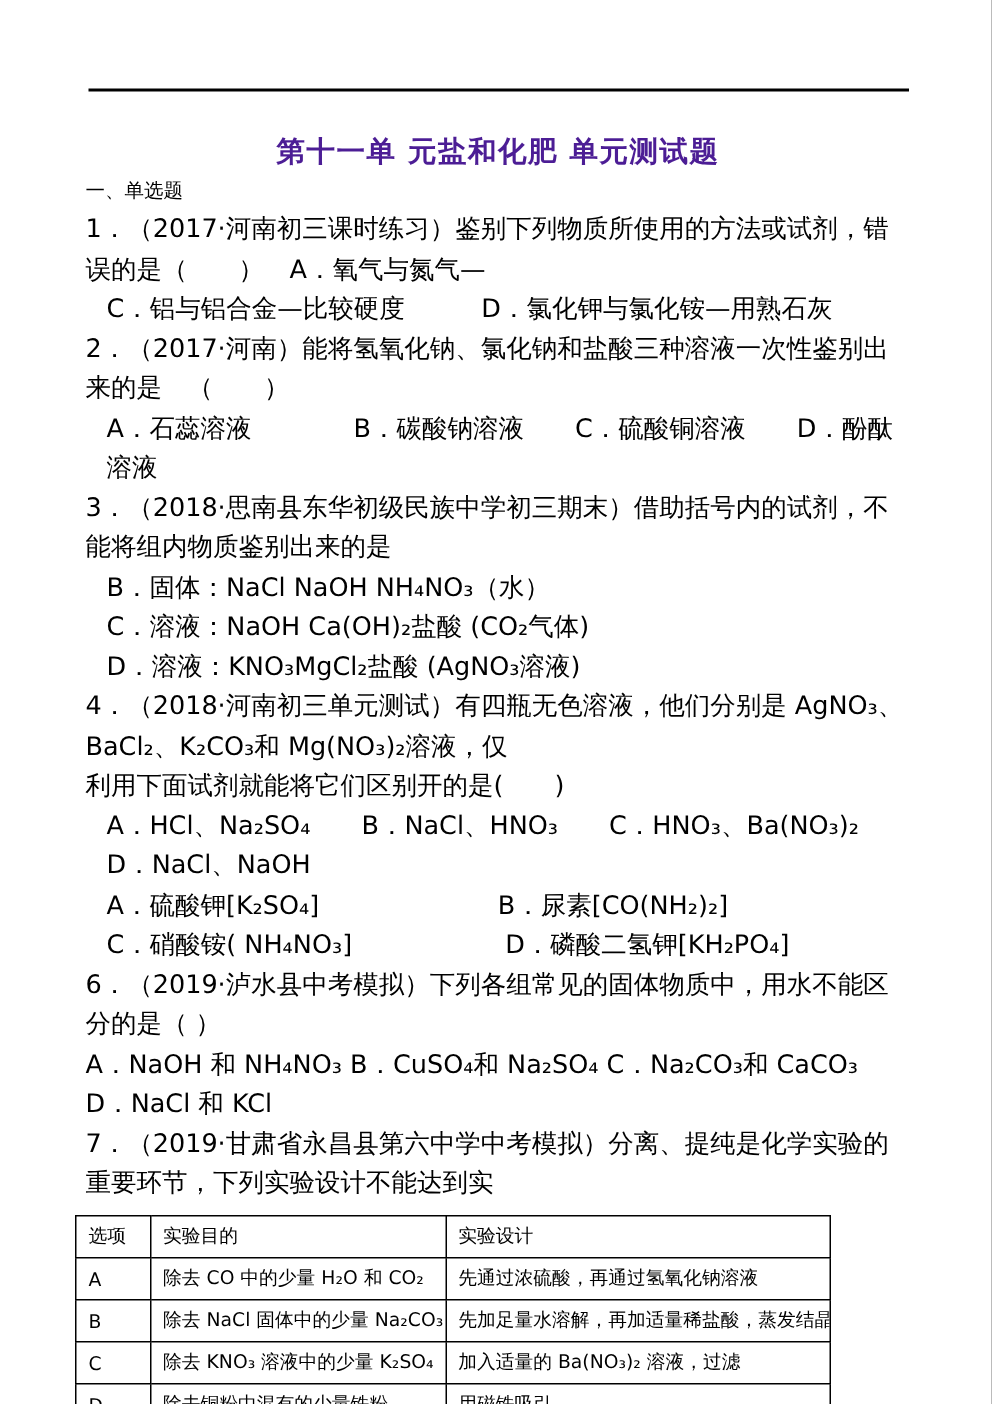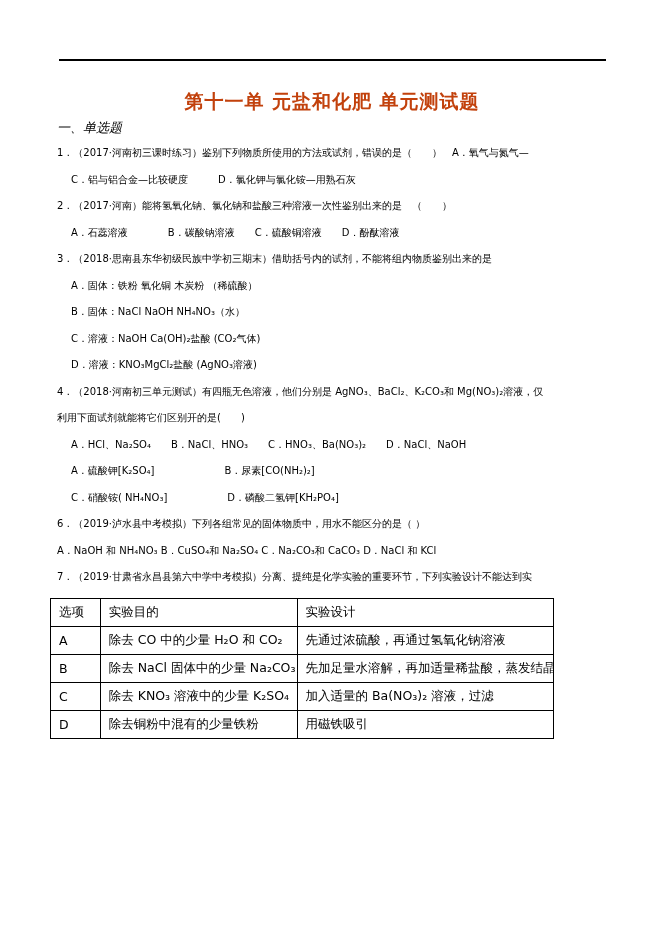--- a/index.html
+++ b/index.html
@@ -21,32 +21,31 @@
     background: #000000;
     margin-left: 2px;
     margin-right: 1px;
   }
   .title {
     margin: 26px 0 0 0;
     font-size: 19px;
     line-height: 29px;
     font-weight: bold;
     text-align: center;
-    color: #c2410c;
+    color: #4c1d95;
     letter-spacing: 1px;
   }
   .sec {
     margin: 0;
     font-size: 13px;
     line-height: 24px;
-    font-style: italic;
   }
   .ln {
     margin: 0;
-    font-size: 10px;
+    font-size: 17px;
     line-height: 26.5px;
     white-space: pre-wrap;
   }
   .ind { padding-left: 14px; }
   table.exp {
     border-collapse: collapse;
     table-layout: fixed;
     width: 504px;
     margin-left: -7px;
     margin-top: 7px;
@@ -78,21 +77,20 @@
 
   <p class="sec">一、单选题</p>
 
   <p class="ln">1．（2017·河南初三课时练习）鉴别下列物质所使用的方法或试剂，错误的是（　　）　A．氧气与氮气—</p>
   <p class="ln ind">C．铝与铝合金—比较硬度　　　D．氯化钾与氯化铵—用熟石灰</p>
 
   <p class="ln">2．（2017·河南）能将氢氧化钠、氯化钠和盐酸三种溶液一次性鉴别出来的是　（　　）</p>
   <p class="ln ind">A．石蕊溶液　　　　B．碳酸钠溶液　　C．硫酸铜溶液　　D．酚酞溶液</p>
 
   <p class="ln">3．（2018·思南县东华初级民族中学初三期末）借助括号内的试剂，不能将组内物质鉴别出来的是</p>
-  <p class="ln ind">A．固体：铁粉 氧化铜 木炭粉 （稀硫酸）</p>
   <p class="ln ind">B．固体：NaCl NaOH NH₄NO₃（水）</p>
   <p class="ln ind">C．溶液：NaOH Ca(OH)₂盐酸 (CO₂气体)</p>
   <p class="ln ind">D．溶液：KNO₃MgCl₂盐酸 (AgNO₃溶液)</p>
 
   <p class="ln">4．（2018·河南初三单元测试）有四瓶无色溶液，他们分别是 AgNO₃、BaCl₂、K₂CO₃和 Mg(NO₃)₂溶液，仅</p>
   <p class="ln">利用下面试剂就能将它们区别开的是(　　)</p>
   <p class="ln ind">A．HCl、Na₂SO₄　　B．NaCl、HNO₃　　C．HNO₃、Ba(NO₃)₂　　D．NaCl、NaOH</p>
 
   <p class="ln ind">A．硫酸钾[K₂SO₄]　　　　　　　B．尿素[CO(NH₂)₂]</p>
   <p class="ln ind">C．硝酸铵( NH₄NO₃]　　　　　　D．磷酸二氢钾[KH₂PO₄]</p>

